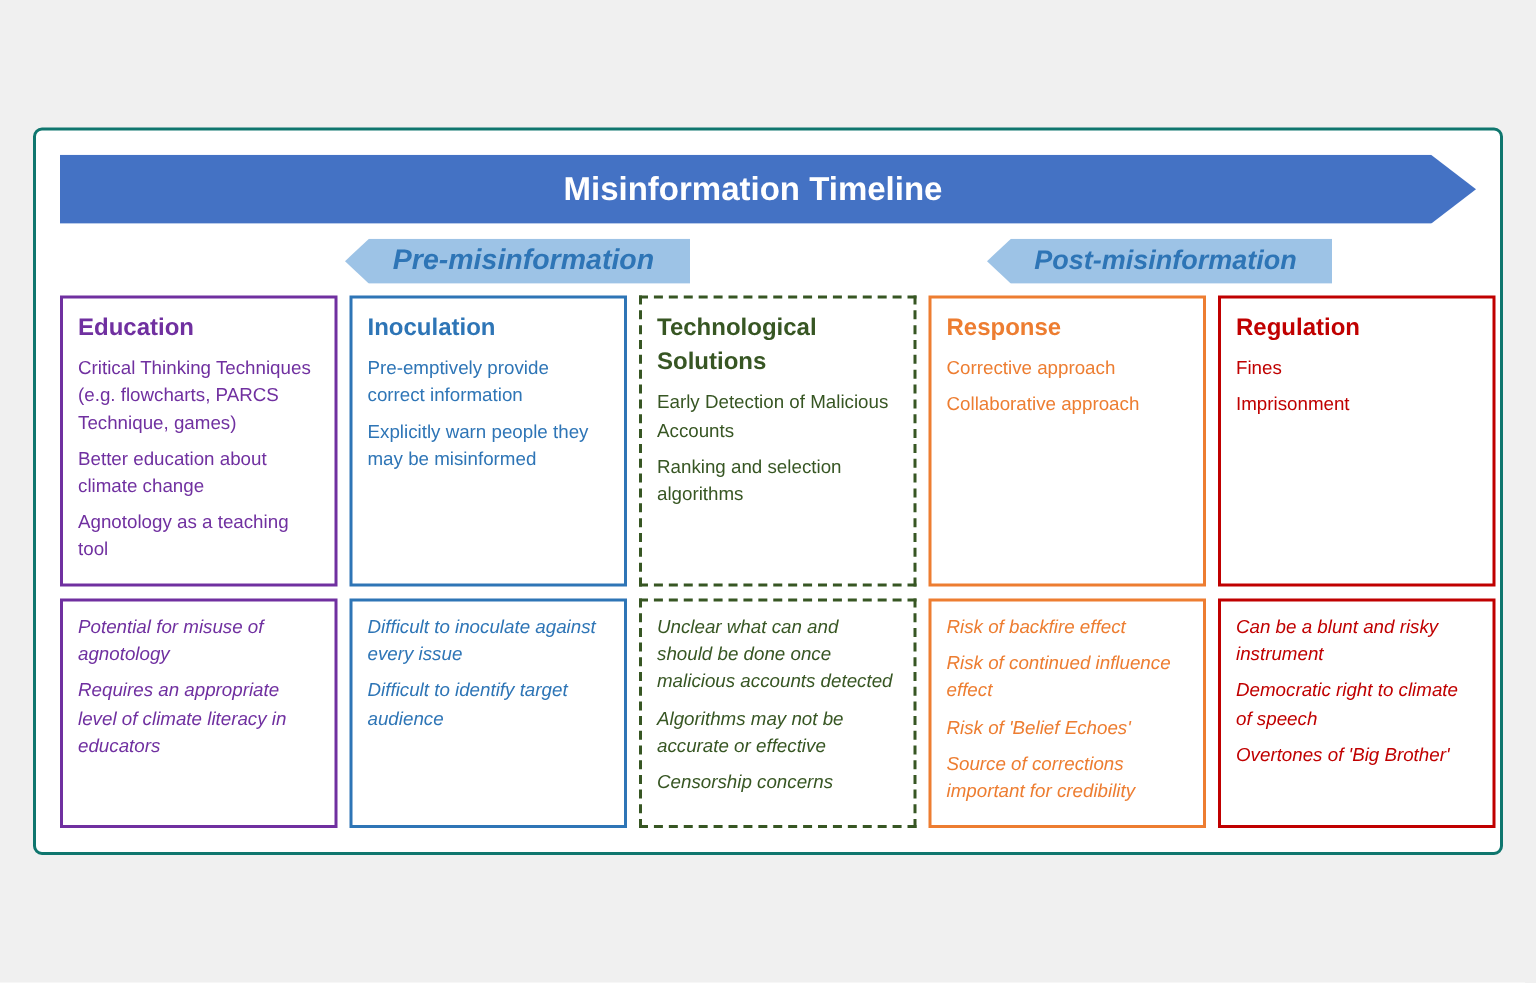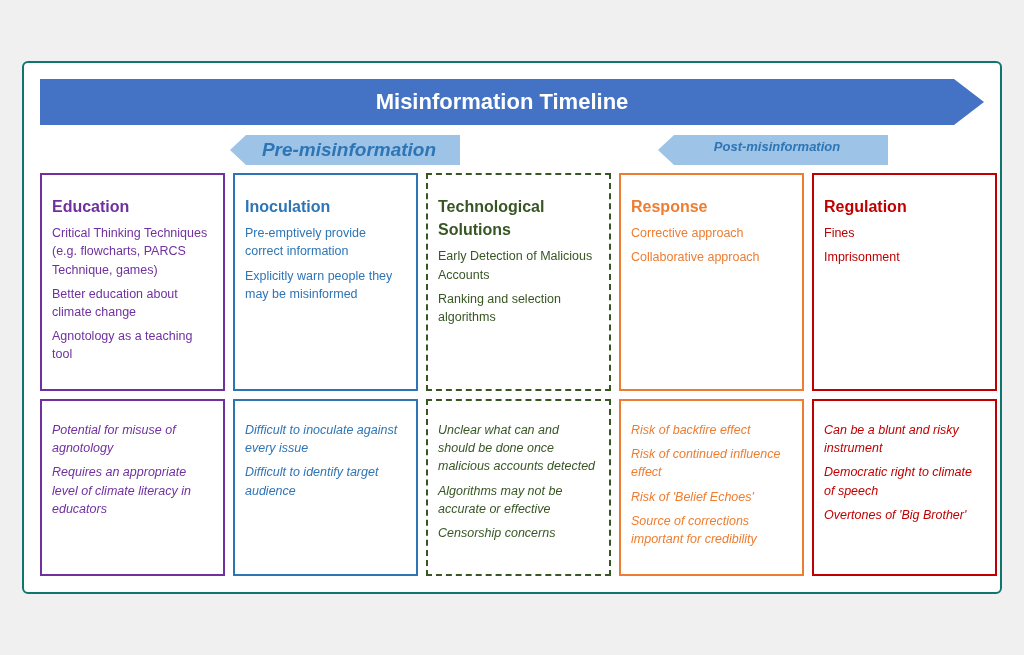--- a/index.html
+++ b/index.html
@@ -56,41 +56,41 @@
       margin-right: 8px;
       clip-path: polygon(16px 0, 100% 0, 100% 100%, 16px 100%, 0 50%);
       width: 230px;
       text-align: center;
     }
     .post-arrow {
       position: relative;
       background: #9DC3E6;
       color: #2E75B6;
       font-style: italic;
-      font-size: 13px;
+      font-size: 18px;
       font-weight: bold;
       padding: 4px 16px 4px 24px;
       clip-path: polygon(16px 0, 100% 0, 100% 100%, 16px 100%, 0 50%);
       width: 230px;
       text-align: center;
       margin-left: 190px;
     }
 
     
     .main-grid {
       display: grid;
       grid-template-columns: 185px 185px 185px 185px 185px;
       grid-template-rows: auto auto;
       gap: 8px;
     }
 
     
     .box {
       border: 2px solid;
-      padding: 20px 10px;
+      padding: 8px 10px;
       font-size: 12.5px;
       line-height: 1.45;
     }
     .box-title {
       font-size: 16px;
       font-weight: bold;
       margin-bottom: 6px;
     }
     .box-item {
       margin-bottom: 6px;

